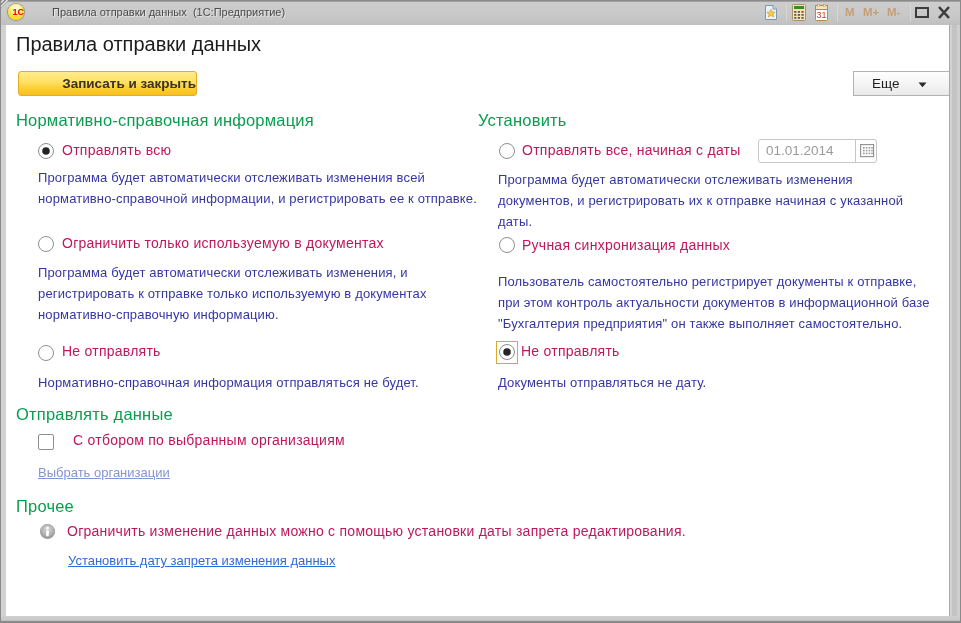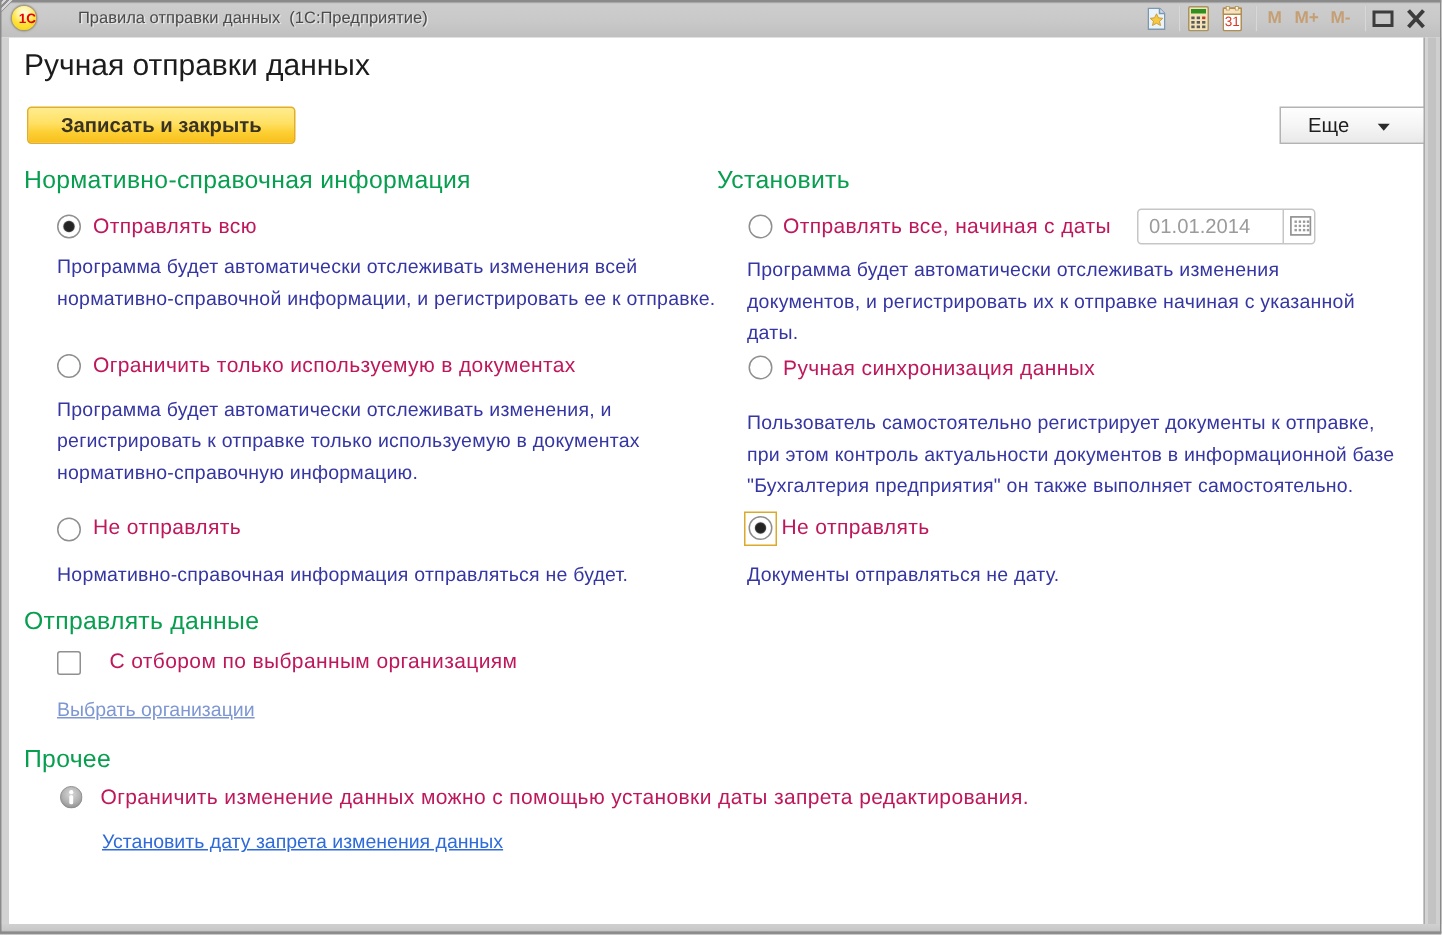--- a/index.html
+++ b/index.html
@@ -24,21 +24,21 @@
   #closex { left:936px; top:0px; width:16px; height:25px; }
   
   #winbody { left:1px; top:25px; width:959px; height:591px; background:#fff;
     border-left:5px solid #d2d2d2; border-right:11px solid #cdcdcd; }
   #borderbottom { left:0px; top:616px; width:961px; height:7px; background:linear-gradient(180deg,#d0d0d0 0%,#c8c8c8 60%,#a8a8a8 80%,#787878 100%); }
   #outline { left:0; top:0; width:961px; height:622px; border:1px solid #8a8a8a; border-top:none; pointer-events:none; }
   
   #h1 { left:16px; top:31px; font-size:20px; line-height:26px; color:#1c1c1c; }
   #btnsave { left:18px; top:71px; width:179px; height:25px; border:1px solid #e3ae27; border-radius:3px;
     background:linear-gradient(180deg,#ffec8f 0%,#ffe063 45%,#fccf33 70%,#f8bf1d 100%);
-    text-align:center; font-weight:bold; font-size:13.5px; color:#3a3222; line-height:23px; }
+    text-align:right; font-weight:bold; font-size:13.5px; color:#3a3222; line-height:23px; }
   #btnmore { left:853px; top:71px; width:100px; height:25px; border:1px solid #b3b3b3; border-radius:0;
     background:linear-gradient(180deg,#fefefe 0%,#f4f4f4 55%,#e9e9e9 100%);
     font-size:13.5px; color:#1e1e1e; line-height:23px; }
   .h2 { font-size:16.5px; line-height:21px; color:#089e4f; letter-spacing:0.2px; }
   .radio { width:16px; height:16px; border:1px solid #8f8f8f; border-radius:50%; background:#fff; }
   .radio.sel::after { content:""; position:absolute; left:4px; top:4px; width:6px; height:6px;
     border-radius:50%; background:#242424; box-shadow:0 0 0.5px 0.8px #2e2e2e; }
   .lbl { font-size:14px; line-height:21px; color:#be185d; letter-spacing:0.25px; }
   .desc { font-size:13px; line-height:21px; color:#3636a3; letter-spacing:0.15px; }
   #cbx { left:38px; top:434px; width:16px; height:16px; border:1px solid #909090; border-radius:2px; background:#fff; }
@@ -87,21 +87,21 @@
   <div class="abs mbtn" style="left:863px">М+</div>
   <div class="abs mbtn" style="left:887px">М-</div>
   <div class="abs tsep" style="left:910px"></div>
   <div class="abs" id="maxbox"></div>
   <svg class="abs" id="closex" viewBox="0 0 16 25">
     <path d="M3 7 L13 18 M13 7 L3 18" stroke="#3c3c3c" stroke-width="2.6"></path>
   </svg>
 
   <div class="abs" id="winbody"></div>
 
-  <div class="abs" id="h1">Ручная отправки данных</div>
+  <div class="abs" id="h1">Правила отправки данных</div>
   <div class="abs" id="btnsave">Записать и закрыть</div>
   <div class="abs" id="btnmore"><span style="margin-left:18px">Еще</span>
     <svg class="abs" style="left:64px;top:10px" width="9" height="6" viewBox="0 0 9 6">
       <path d="M0.5 0.5 H8.5 L4.5 5.2 Z" fill="#2a2a2a"></path>
     </svg>
   </div>
 
   <div class="abs h2" style="left:16px;top:110px">Нормативно-справочная информация</div>
   <div class="abs radio sel" style="left:38px;top:143px"></div>
   <div class="abs lbl" style="left:62px;top:140px">Отправлять всю</div>

